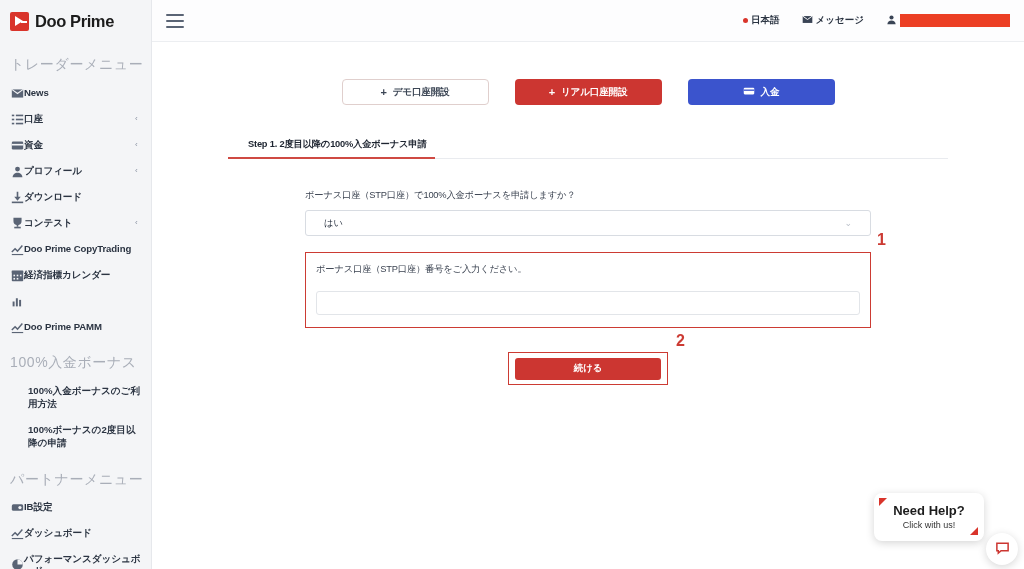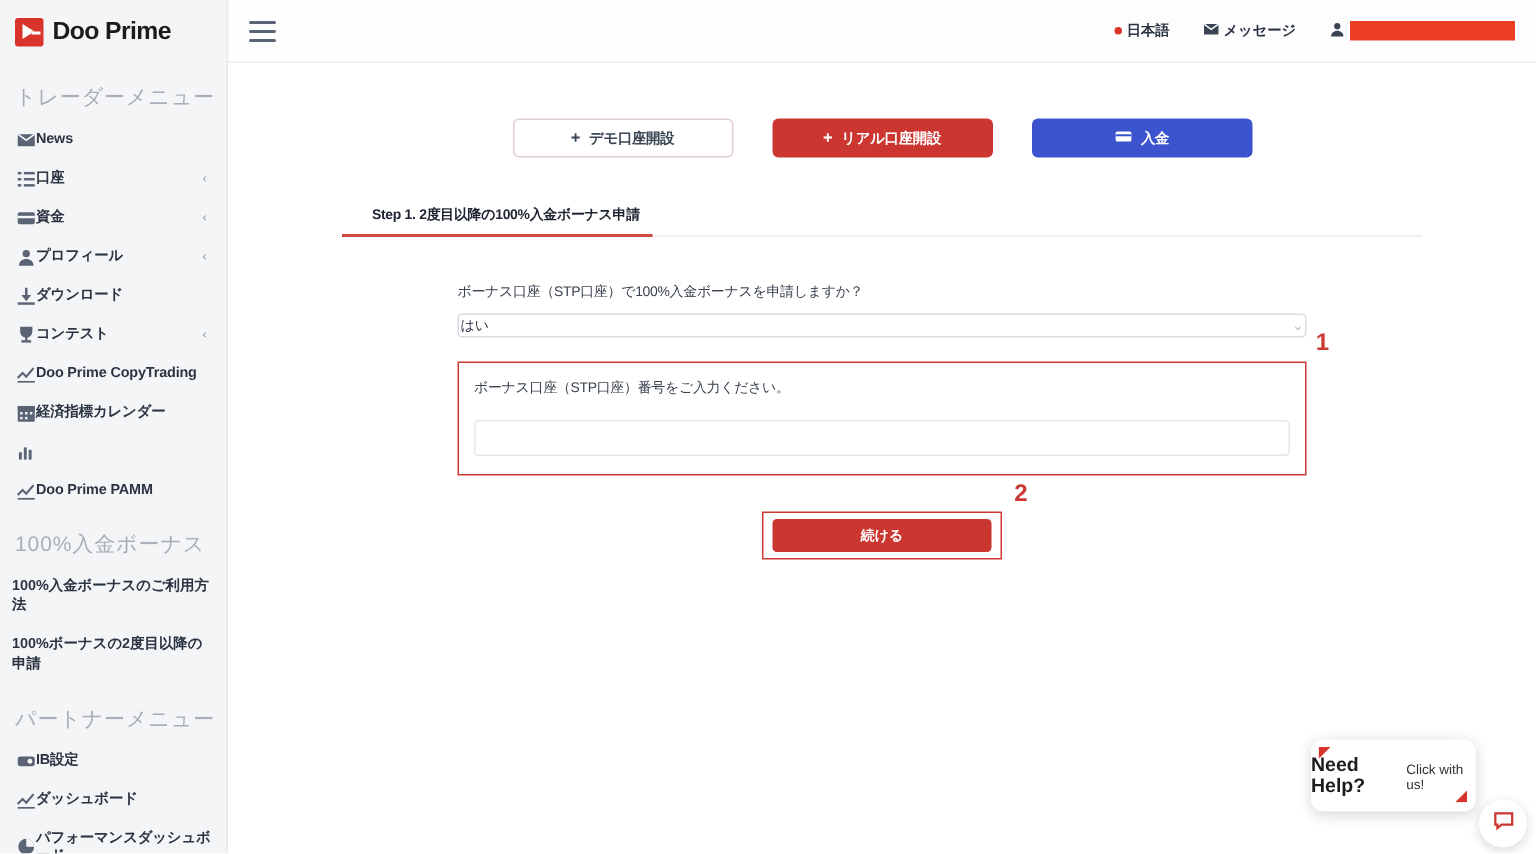--- a/index.html
+++ b/index.html
@@ -90,21 +90,21 @@
     flex: 1 1 auto;
     letter-spacing: -0.1px;
   }
   .menu-item .mi-chevron {
     flex: 0 0 8px;
     font-size: 8px;
     color: #8a93a2;
     line-height: 1;
   }
   .menu-sub-item {
-    padding: 7px 10px 7px 8px;
+    padding: 7px 10px 7px 28px;
     font-size: 9.6px;
     font-weight: bold;
     color: #2b3442;
     line-height: 1.32;
     cursor: pointer;
   }
 
   
   .main {
     flex: 1 1 auto;
@@ -210,27 +210,27 @@
     margin: 30px auto 0 auto;
     position: relative;
   }
   .field-label {
     font-size: 9.3px;
     color: #3a4250;
     margin-bottom: 8px;
     letter-spacing: -0.2px;
   }
   .select-box {
-    height: 16px;
+    height: 26px;
     border: 1px solid #d8dce2;
     border-radius: 3px;
     background: #fff;
     display: flex;
     align-items: center;
-    padding: 0 1px;
+    padding: 0 18px;
     font-size: 9.3px;
     color: #2b3442;
     position: relative;
     cursor: pointer;
   }
   .select-box .chev {
     margin-left: auto;
     color: #b9bfc8;
     font-size: 9px;
     line-height: 1;
@@ -292,21 +292,21 @@
   .chat-widget {
     position: absolute;
     right: 40px;
     bottom: 28px;
     width: 110px;
     height: 48px;
     background: #fff;
     border-radius: 8px;
     box-shadow: 0 2px 9px rgba(0,0,0,0.17);
     display: flex;
-    flex-direction: row;
+    flex-direction: column;
     align-items: center;
     justify-content: center;
     cursor: pointer;
   }
   .chat-widget .ch-title {
     font-size: 13px;
     font-weight: bold;
     color: #1c1c1c;
     line-height: 1.1;
   }

